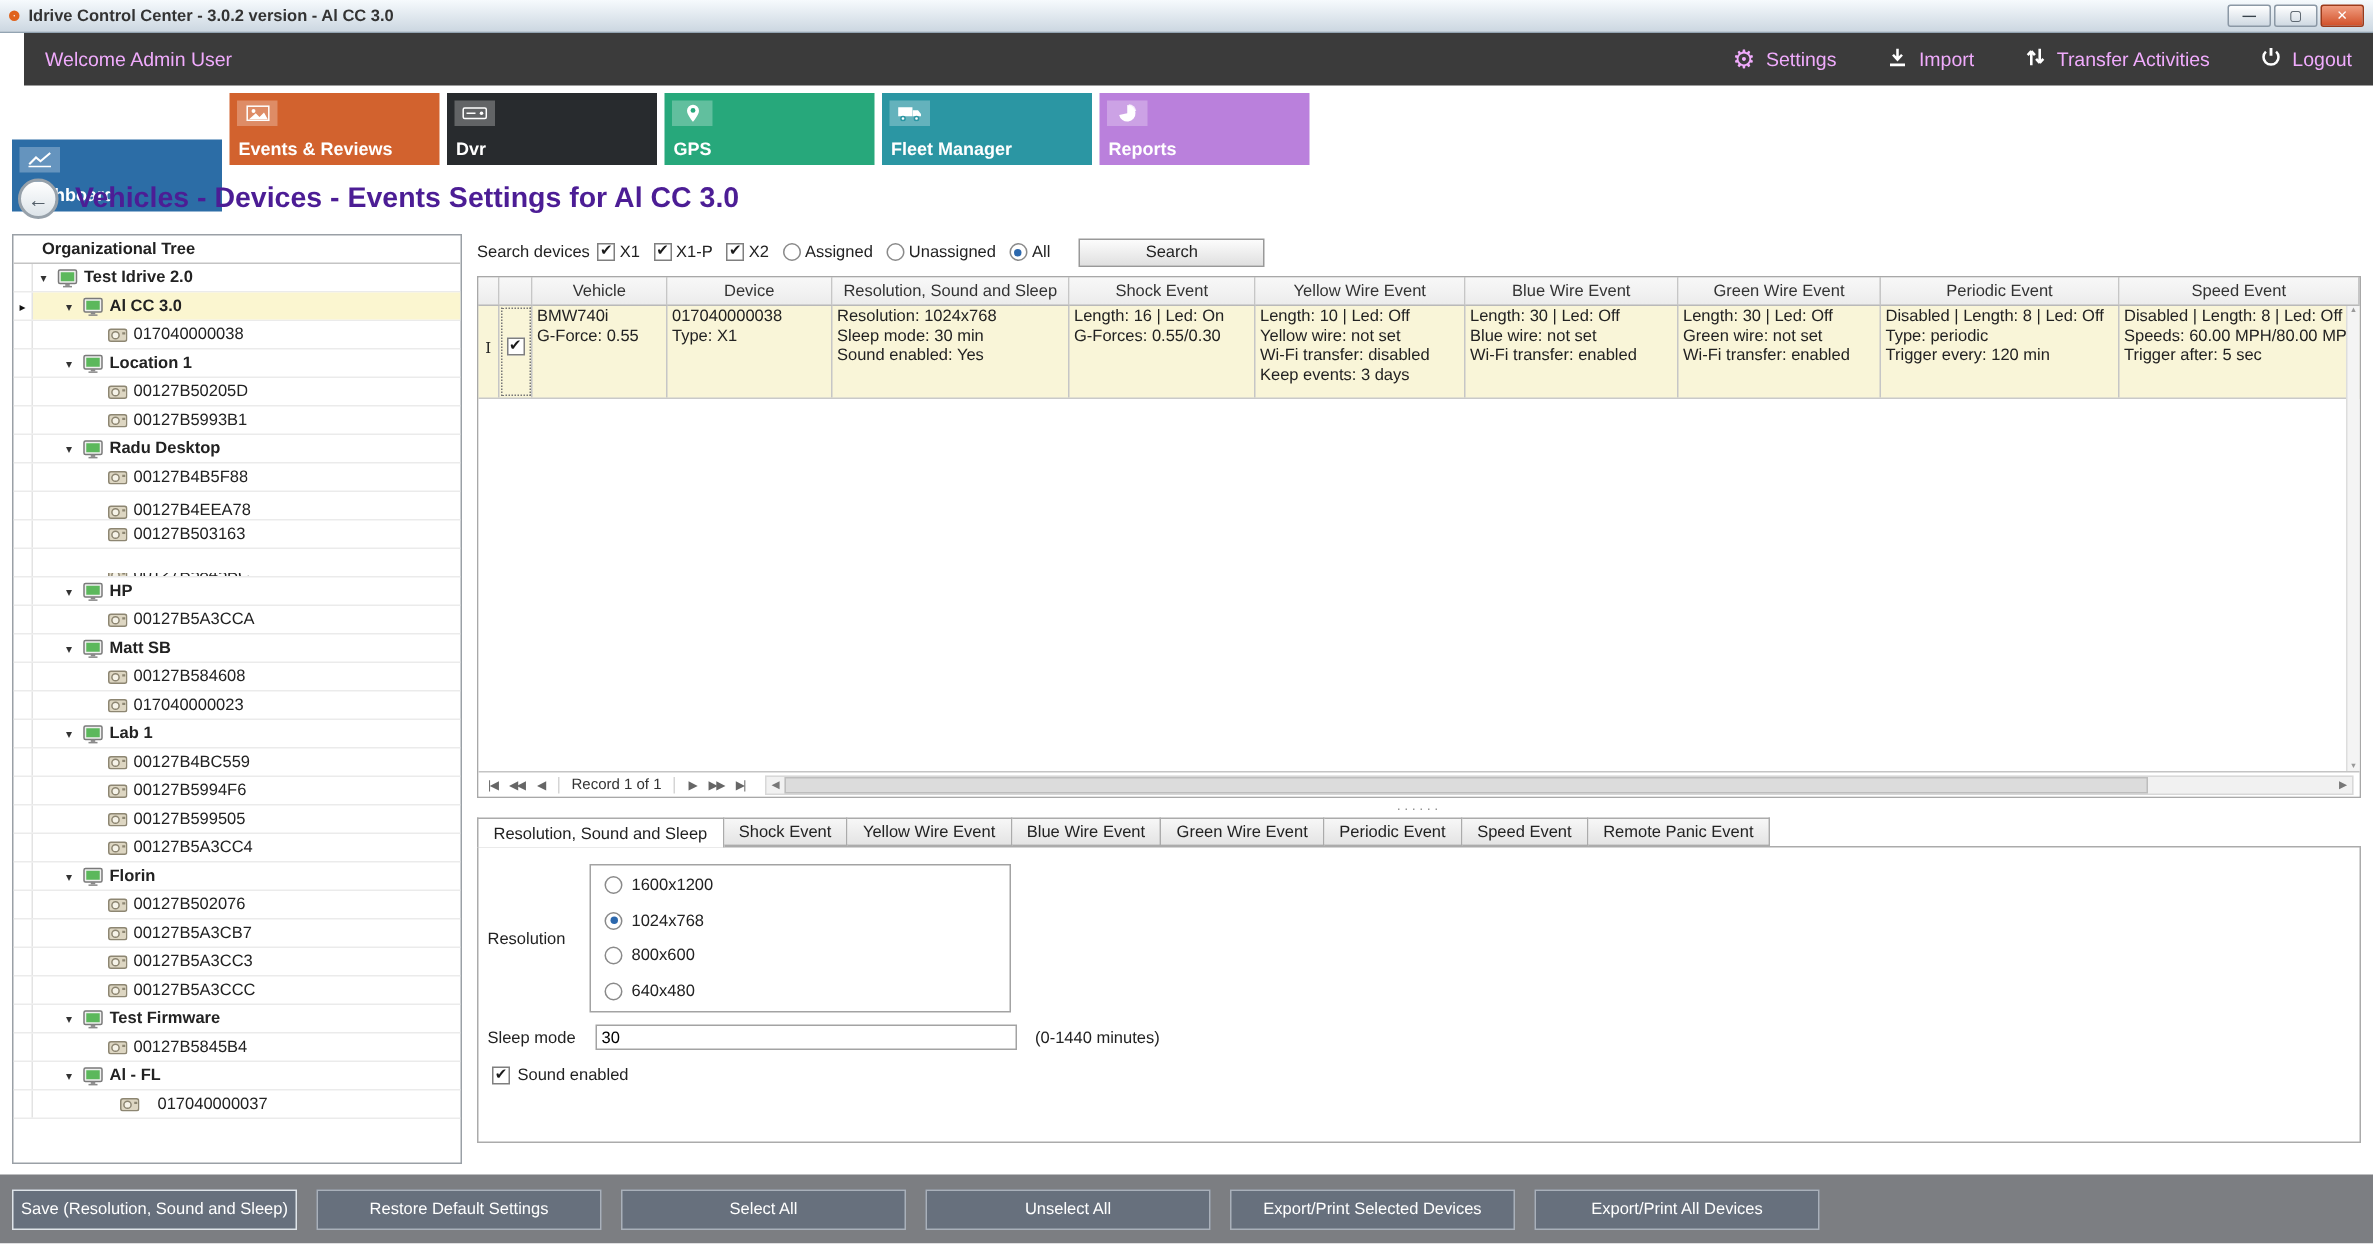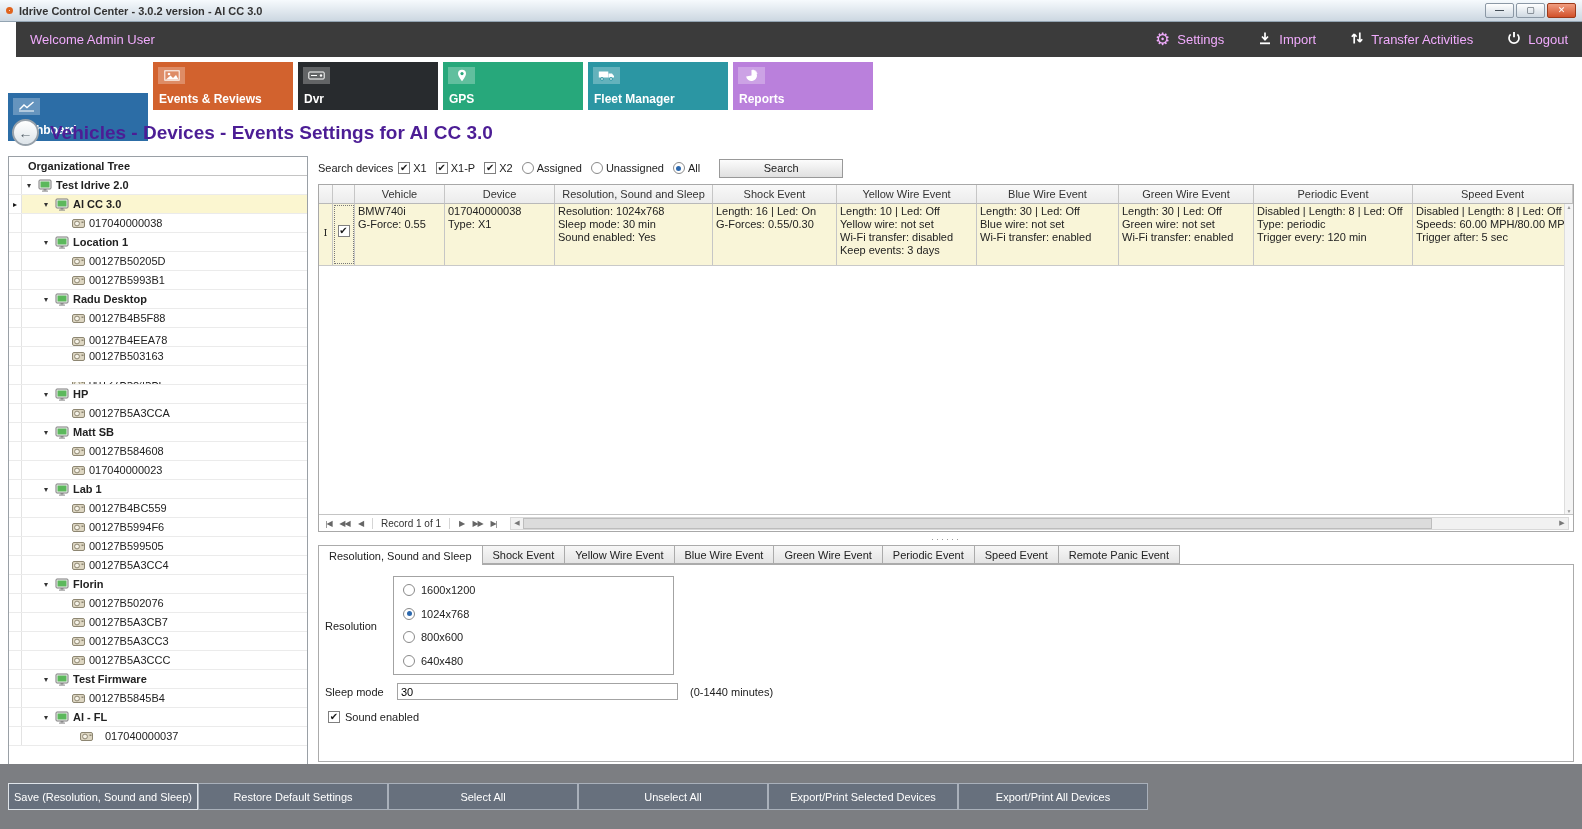--- a/index.html
+++ b/index.html
@@ -85,21 +85,21 @@
 .res-row{display:flex;align-items:center;gap:8px}
 .panel-lbl{width:60px;flex:none;color:#222}
 .res-box{width:281px;height:99px;border:1px solid #a3a3a3;padding:7px 9px;display:flex;flex-direction:column;justify-content:space-between}
 .res-opt{display:flex;align-items:center;gap:6px}
 .sleep-row{display:flex;align-items:center;gap:12px;margin-top:8px}
 .sleep-input{width:281px;height:17px;border:1px solid #a3a3a3;font-size:11px;font-family:"Liberation Sans","DejaVu Sans",sans-serif;padding:0 3px}
 .hint{color:#222}
 .sound-row{display:flex;align-items:center;gap:5px;margin-top:11px;margin-left:3px}
 
 
-.footer{position:absolute;left:0;right:0;bottom:0;height:65px;background:#7c7e82;display:flex;align-items:center;padding:0 8px;}
+.footer{position:absolute;left:0;right:0;bottom:0;height:46px;background:#7c7e82;display:flex;align-items:center;padding:0 8px;gap:13px}
 .footer-btn{width:190px;height:27px;background:#67707d;border:1px solid #a9b0ba;color:#fff;font-size:11px;display:flex;align-items:center;justify-content:center;white-space:nowrap;overflow:hidden}
 .footer-btn:first-child{border-color:#dfe4e9}
 </style>
 </head>
 <body>
 
 <div class="titlebar">
   <span class="app-icon"></span>
   <span>Idrive Control Center - 3.0.2 version - Al CC 3.0</span>
   <div class="winbtns">

